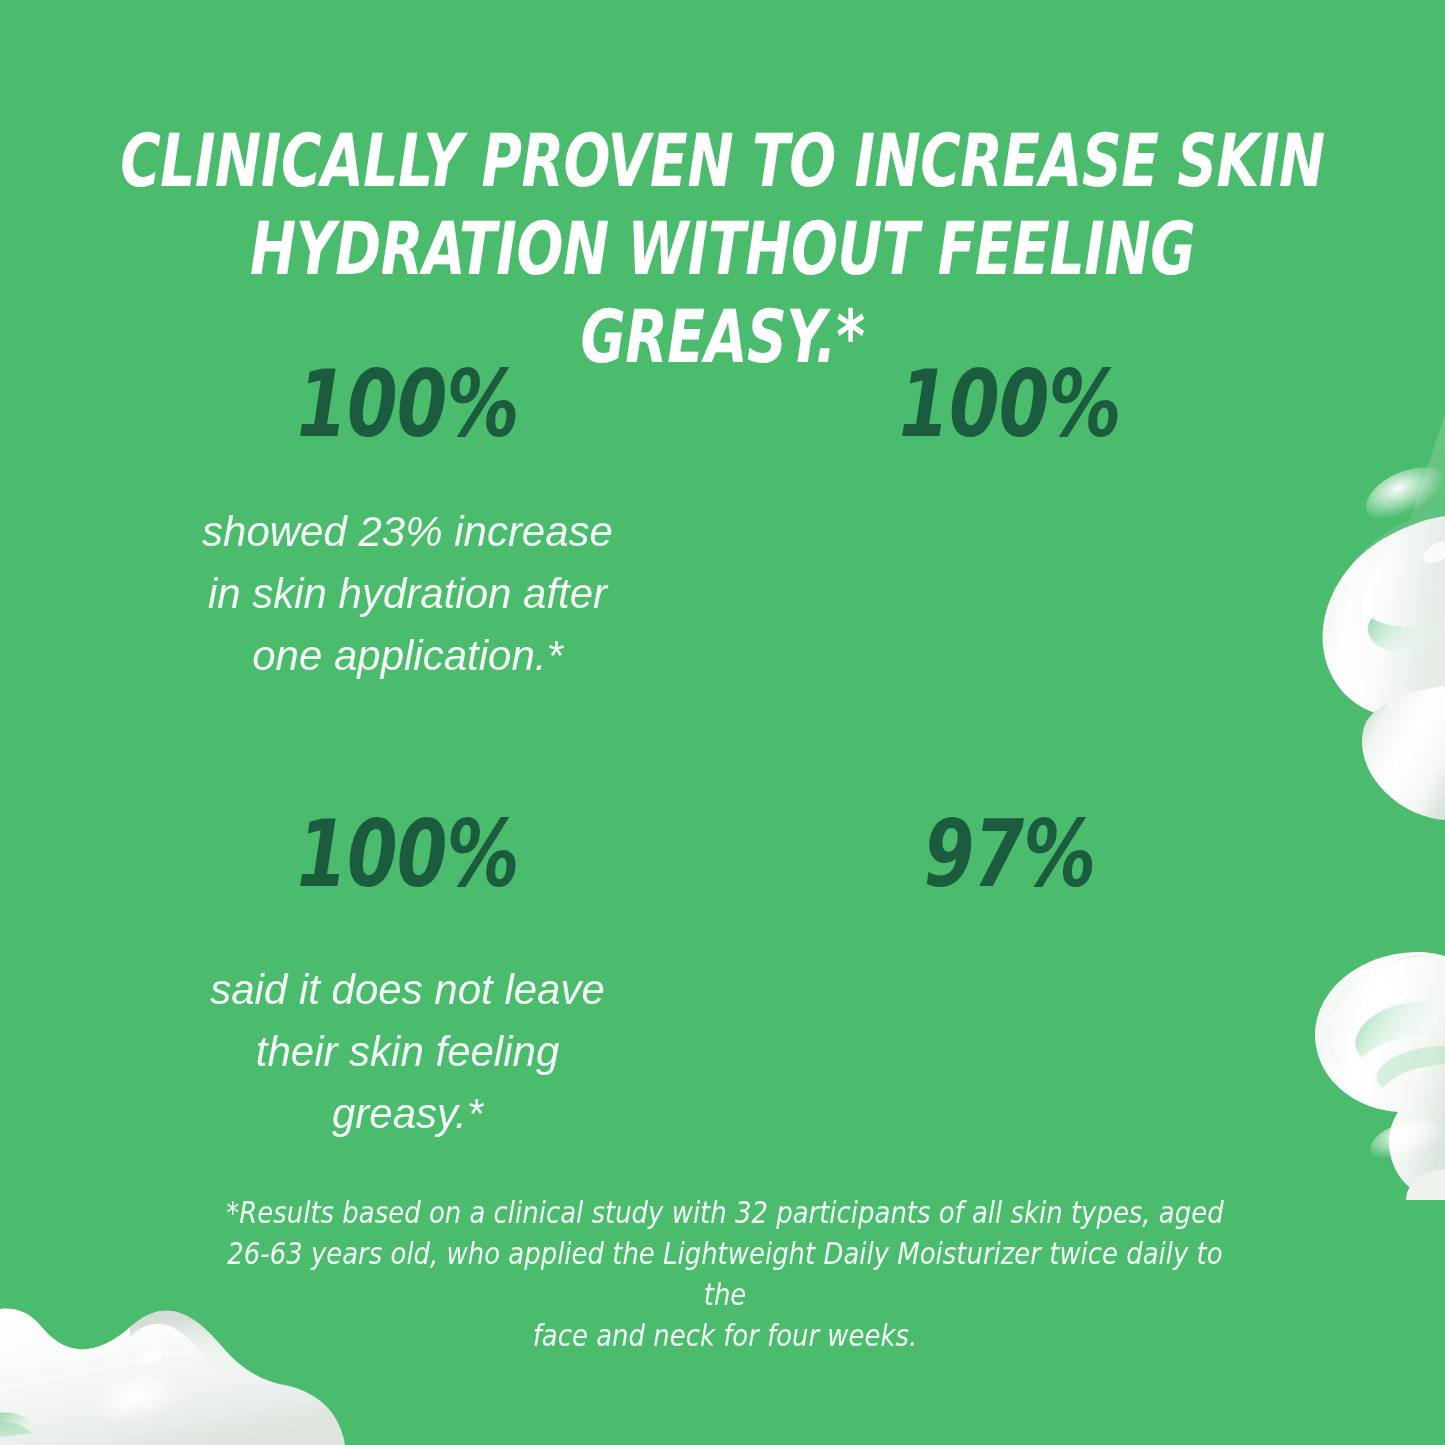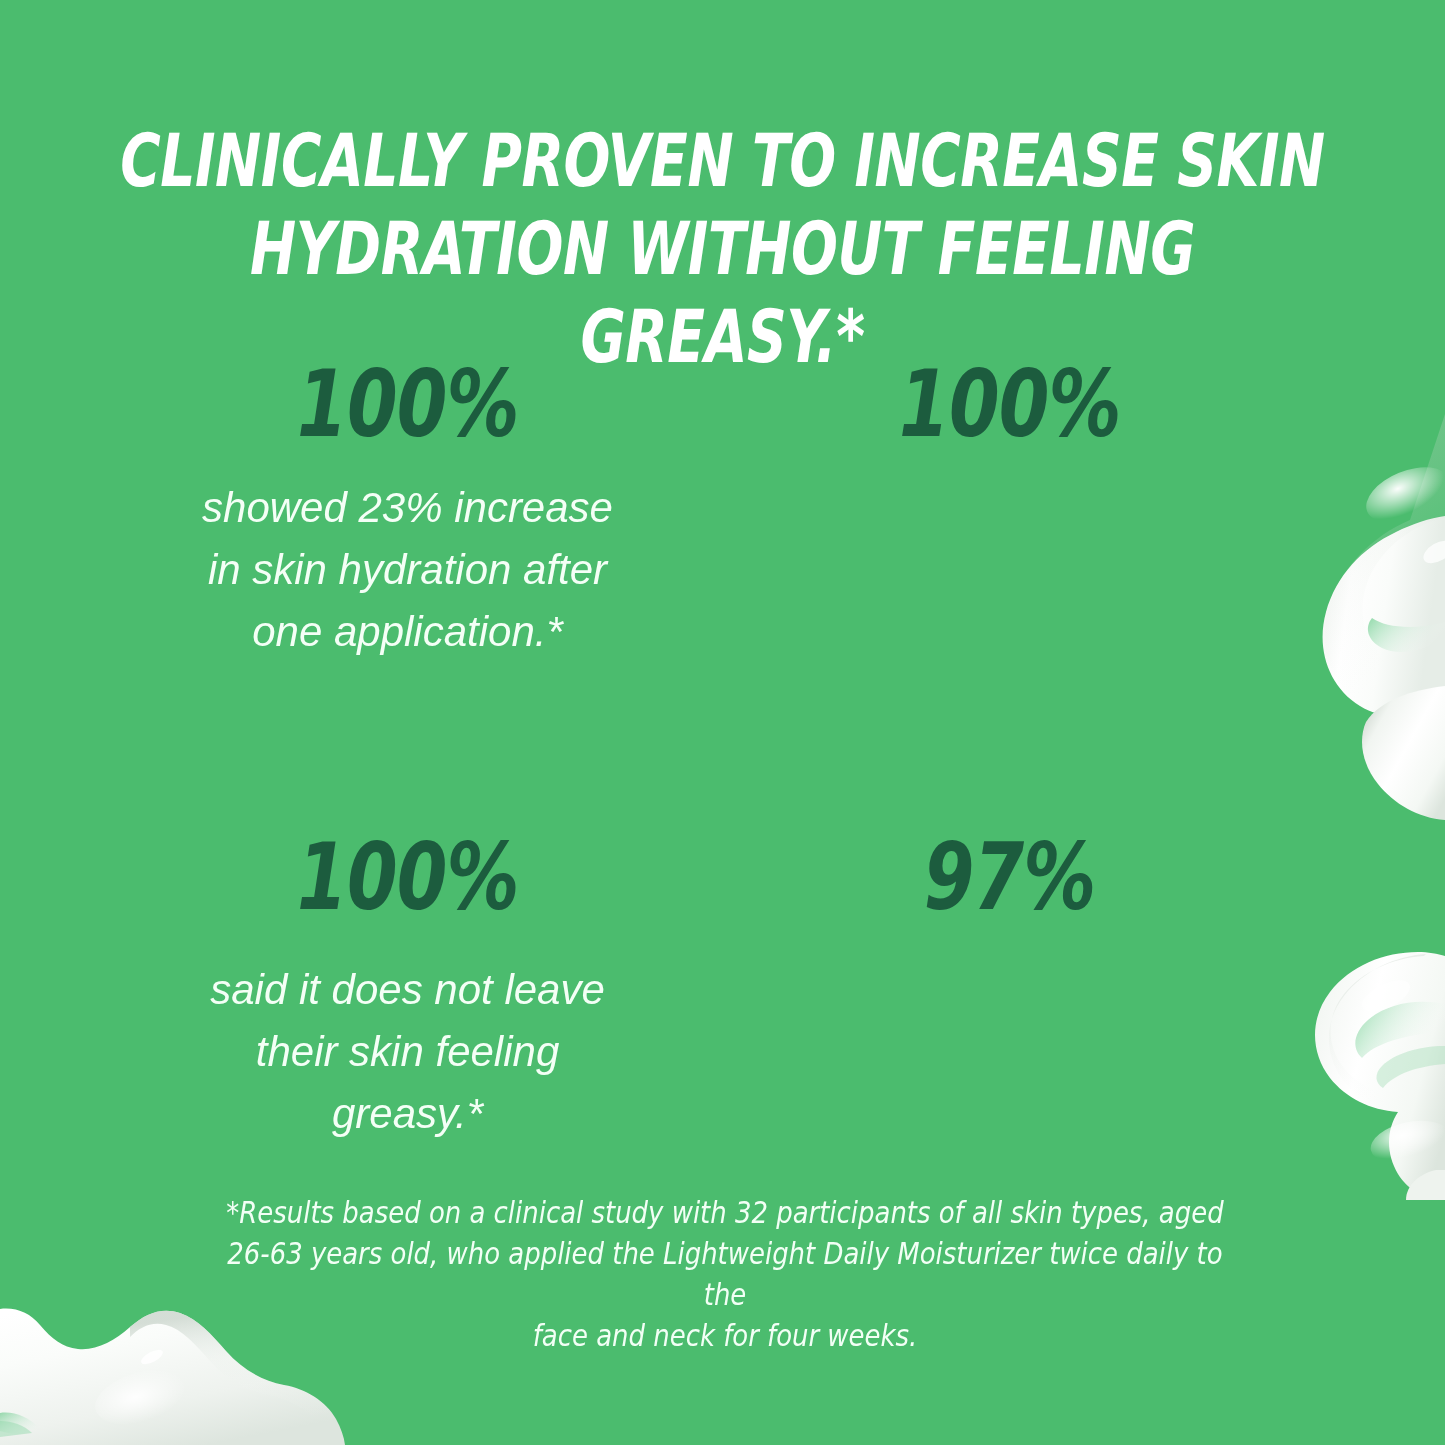--- a/index.html
+++ b/index.html
@@ -67,31 +67,31 @@
   .stat-value {
     color: #1C5C3E;
     font-family: "DejaVu Sans Condensed", "Liberation Sans Narrow", "Liberation Sans", sans-serif;
     font-weight: 700;
     font-size: 92px;
     line-height: 96px;
     letter-spacing: -1px;
     transform: scaleX(0.88);
   }
   .stat-desc {
-    margin-top: 24px;
+    margin-top: 48px;
     color: #F4FFF6;
     font-family: "Liberation Sans", sans-serif;
     font-weight: 400;
     font-size: 42px;
     line-height: 62px;
     text-align: center;
     max-width: 500px;
     white-space: pre-line;
   }
-  .stat-cell.row-bottom .stat-desc { margin-top: 33px; }
+  .stat-cell.row-bottom .stat-desc { margin-top: 56px; }
   .stat-cell.col-right .stat-desc { max-width: 440px; }
 
   
   .footnote {
     position: absolute;
     top: 1192px;
     left: 170px;
     width: 1110px;
     text-align: center;
     color: #F2FFF5;

